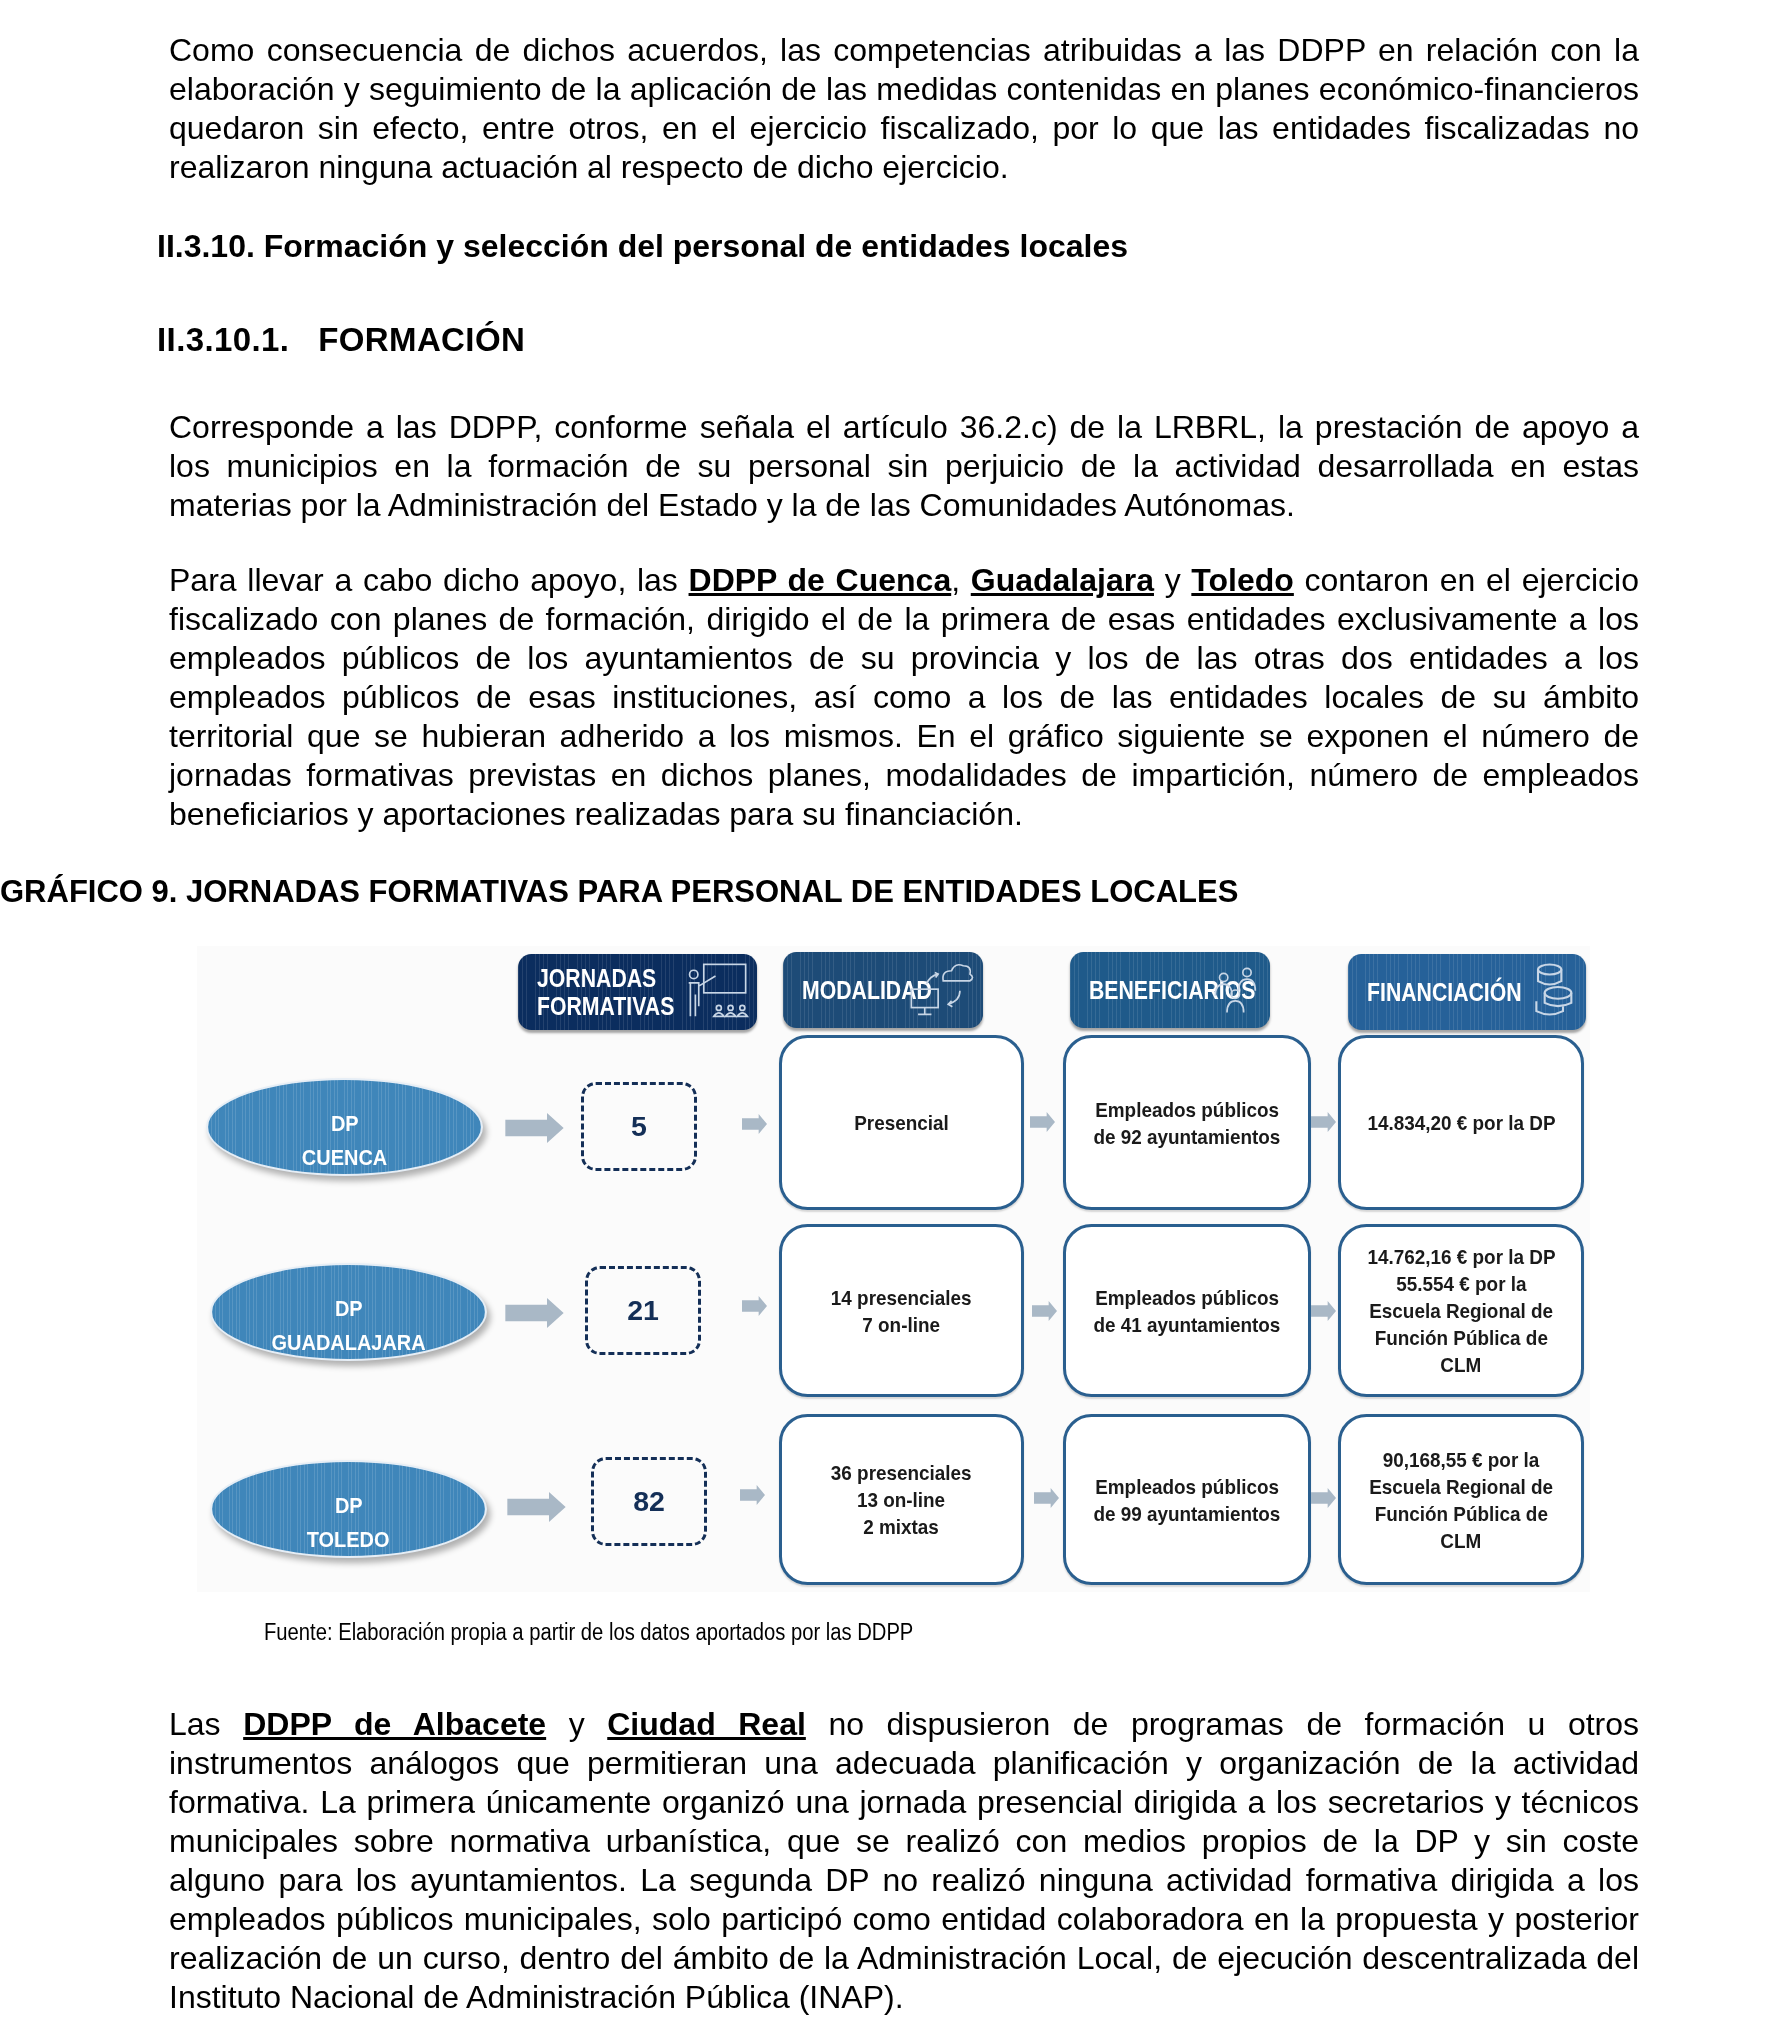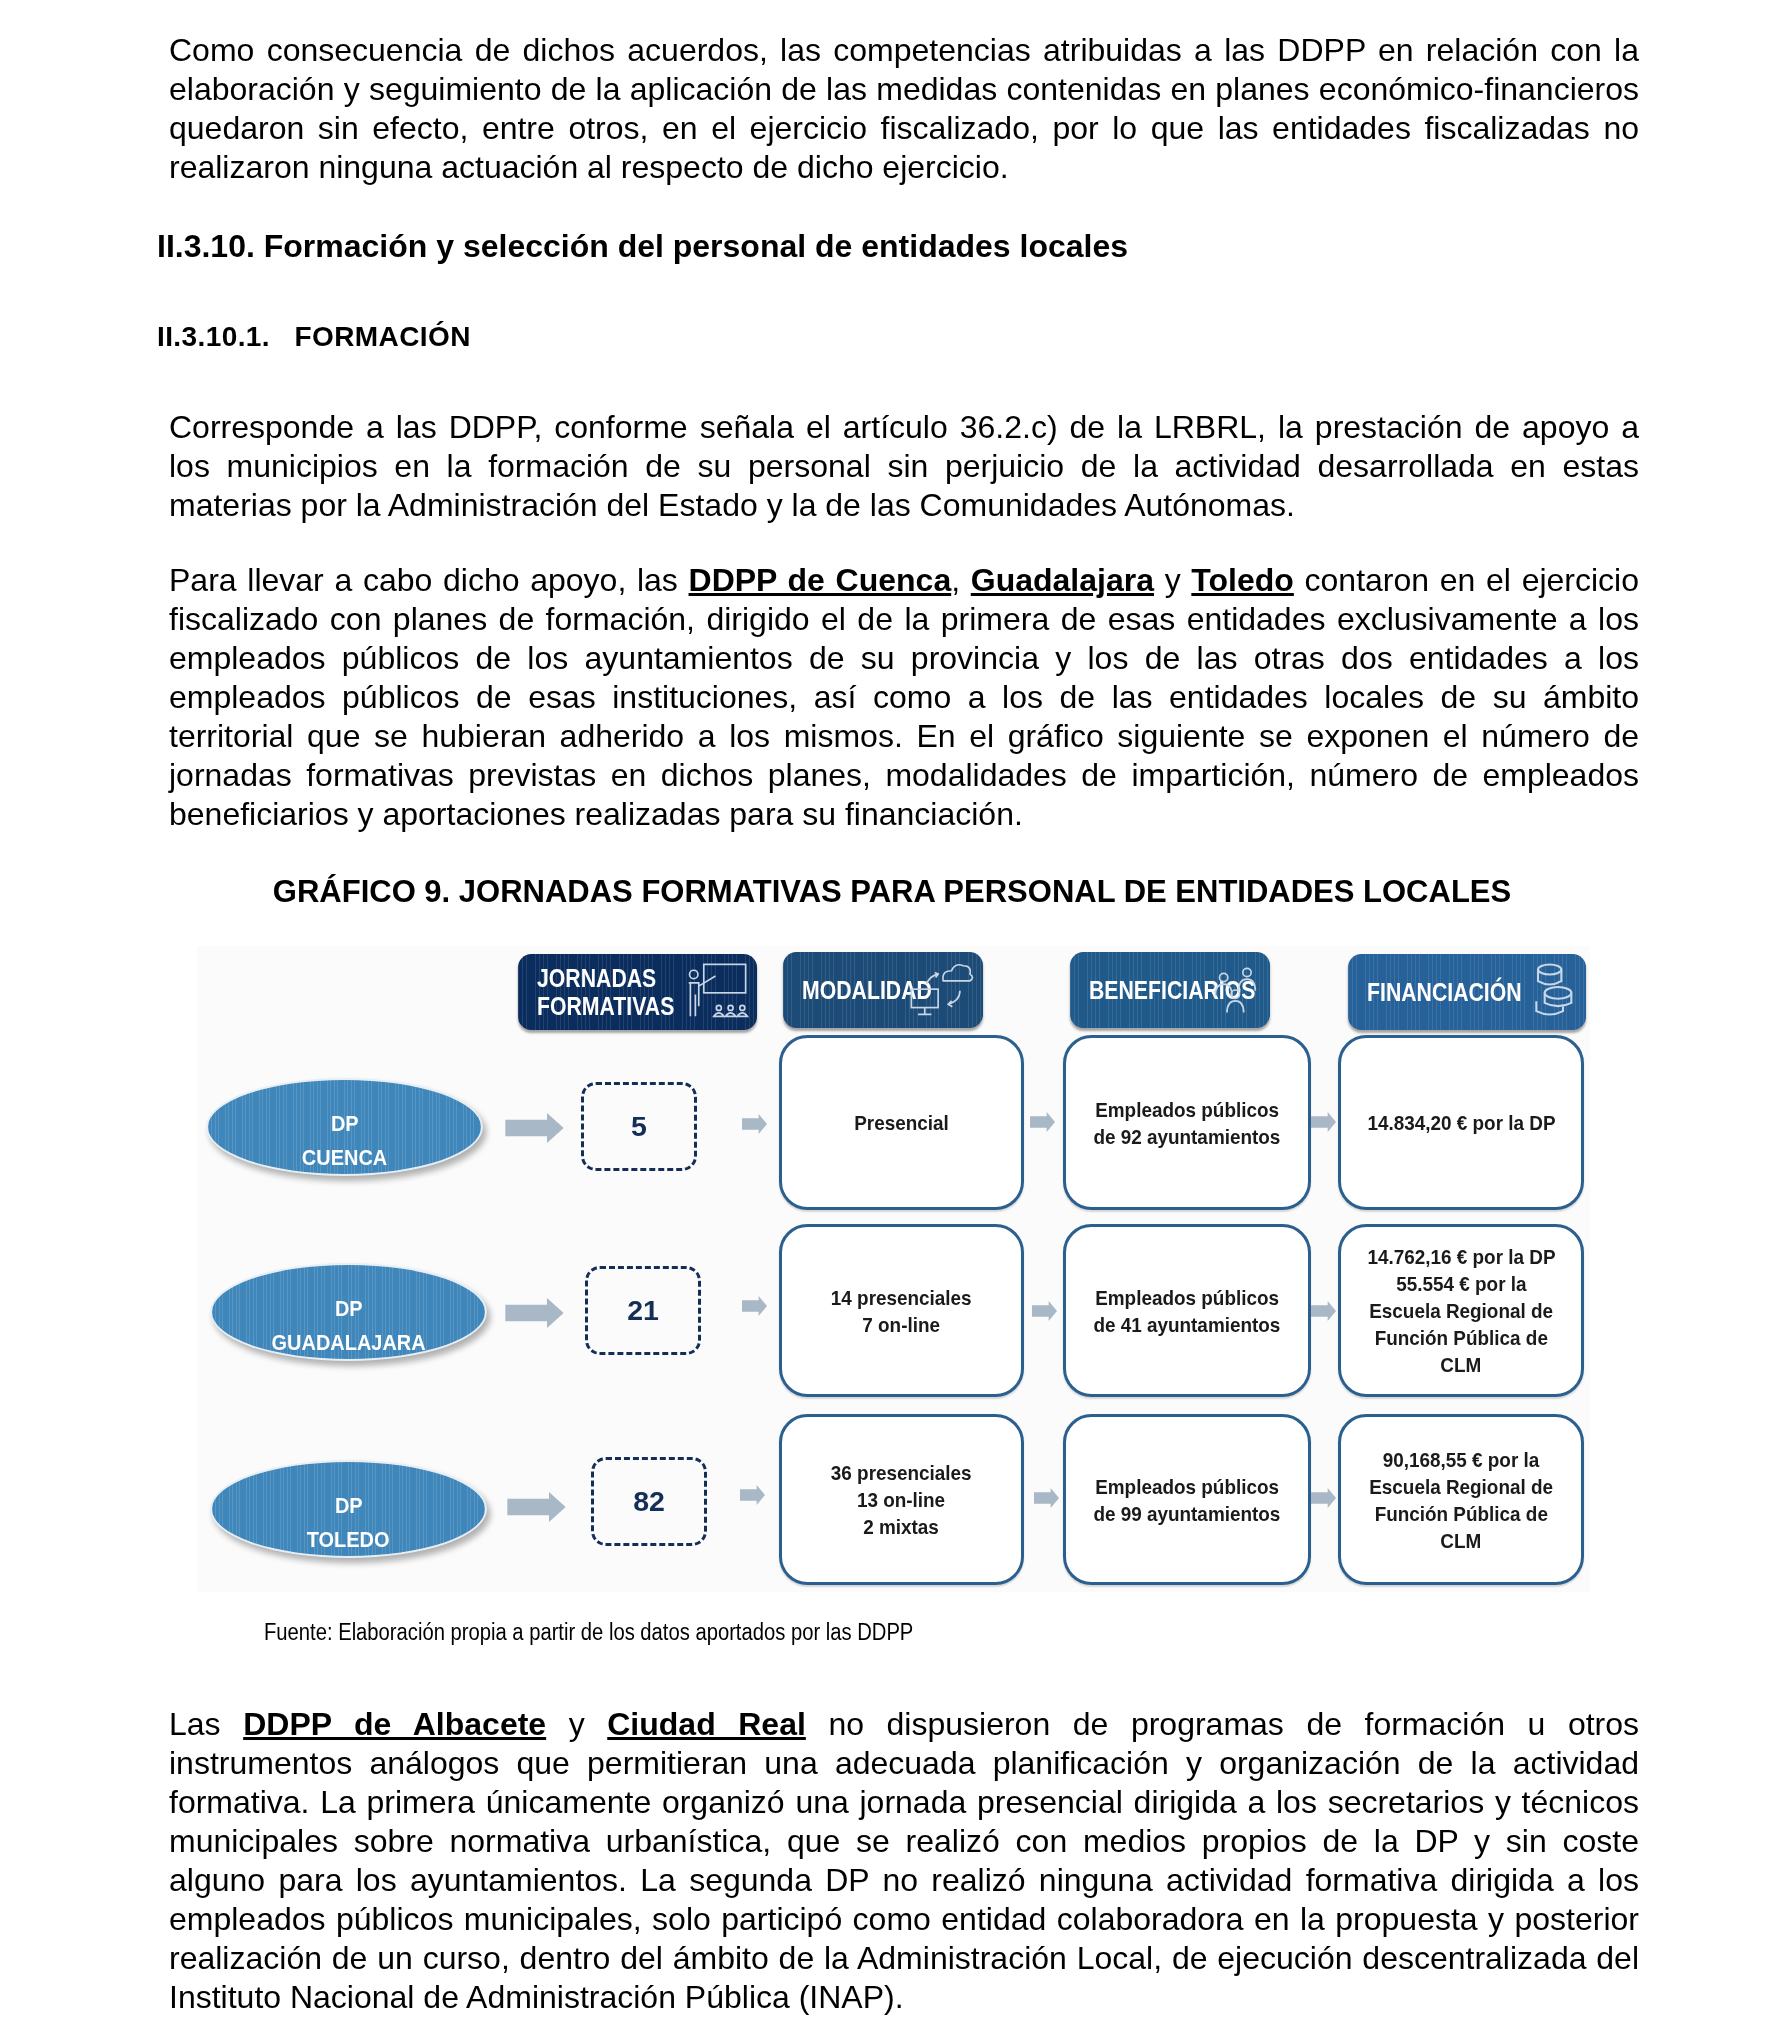--- a/index.html
+++ b/index.html
@@ -2,22 +2,22 @@
 <html style="font-size:13.4px"><head>
 <meta charset="utf-8">
 <style>
   html, body { margin:0; padding:0; background:#ffffff; }
   body { width:1784px; height:2041px; position:relative; overflow:hidden;
          font-family:"Liberation Sans", sans-serif; color:#000; }
   .para { position:absolute; left:157px; width:1470px; font-size:32px; line-height:39px;
           text-align:justify; text-align-last:left; margin:12px; }
   .para b { font-weight:bold;text-decoration:underline; }
   .h2 { position:absolute; left:157px; top:228px; font-size:32px; font-weight:bold; margin:0; }
-  .h3 { position:absolute; left:157px; top:321px; font-size:28px; margin:0; letter-spacing:0.4px; }
-  .fig-title { position:absolute; left:0; width:1784px; top:874px; text-align:center;
+  .h3 { position:absolute; left:157px; top:321px; font-size:33px; margin:0; letter-spacing:0.4px; }
+  .fig-title { position:absolute; left:0; width:1784px; top:874px; 
                font-size:31px; font-weight:bold; margin:0; }
   .source { position:absolute; left:264px; top:1619px; font-size:23.5px; margin:0;
             transform:scaleX(0.86); transform-origin:left top; }
 
   .diagram-bg { position:absolute; left:197px; top:946px; width:1393px; height:646px;
                 background:#fbfbfb; }
   .hdr { position:absolute; height:76px; border-radius:13.4px; color:#fff; font-weight:bold;
          display:flex; align-items:center; box-sizing:border-box; padding-left:18.5px;
          font-size:25px; box-shadow:0 2.5px 2.5px rgba(0,0,0,0.35);
          background-image:repeating-linear-gradient(90deg, rgba(255,255,255,0.10) 0 0.8px, transparent 0.8px 4.2px); }

